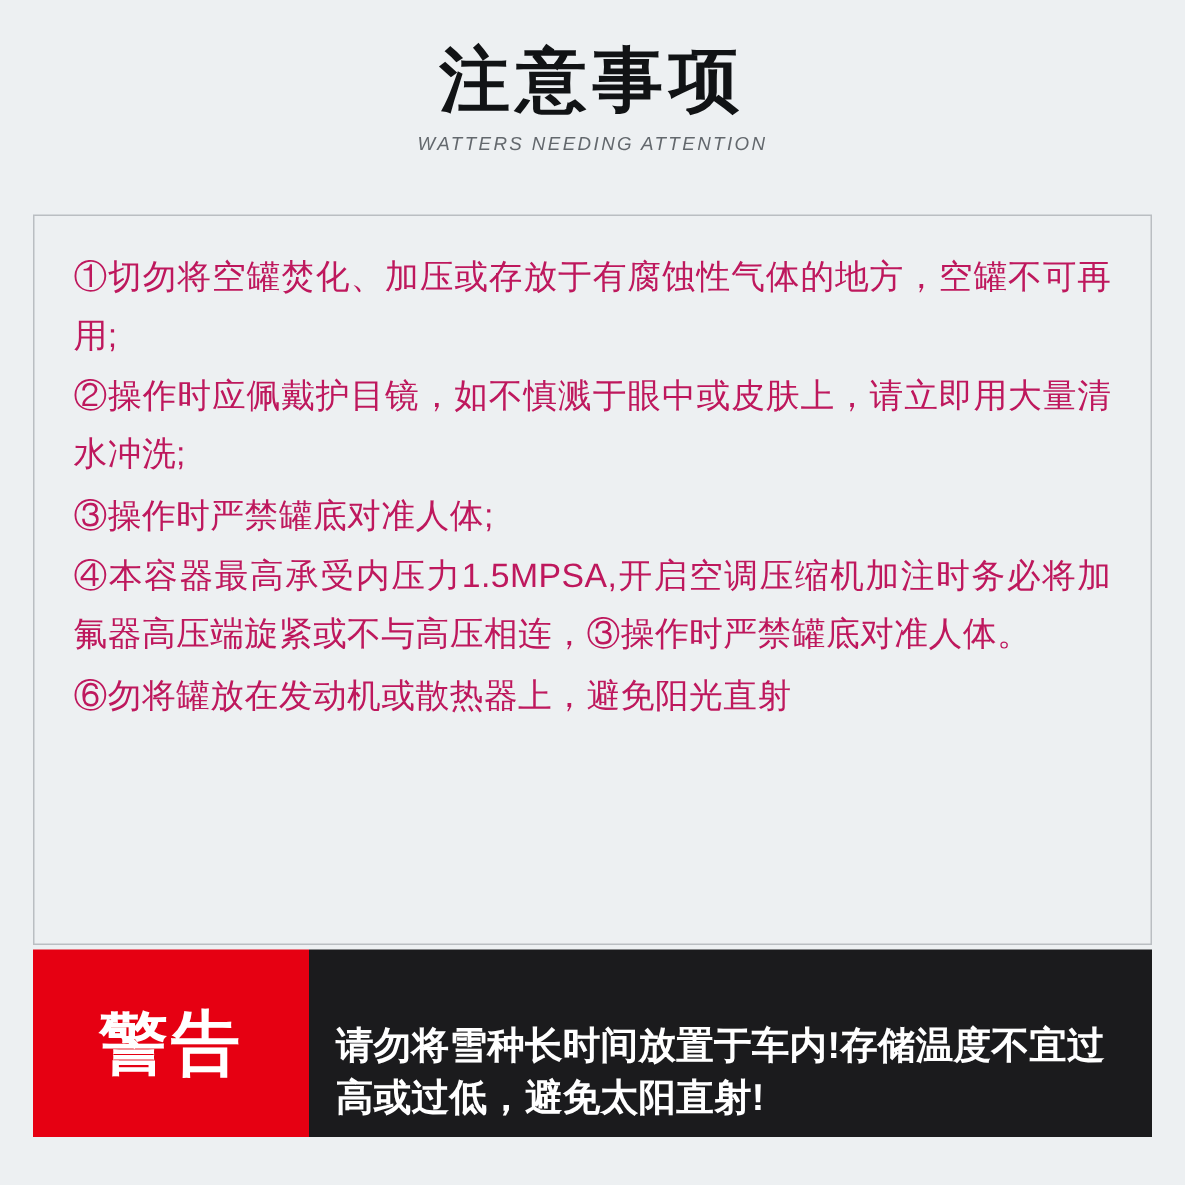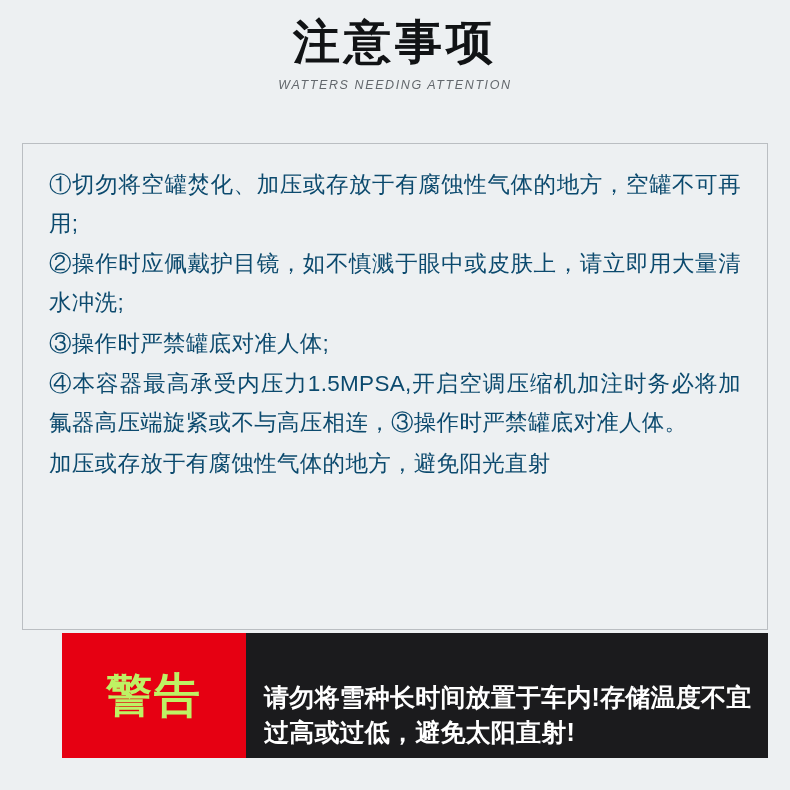--- a/index.html
+++ b/index.html
@@ -15,21 +15,21 @@
   }
   .page {
     position: relative;
     width: 790px;
     height: 790px;
     background: #edf0f2;
     box-sizing: border-box;
   }
   
   .header {
-    padding-top: 15px;
+    padding-top: 26px;
     text-align: center;
   }
   .title-cn {
     font-family: "Liberation Sans", sans-serif;
     font-size: 47px;
     font-weight: bold;
     color: #111315;
     letter-spacing: 4px;
     line-height: 1.15;
     margin: 0;
@@ -52,48 +52,47 @@
     border: 1px solid #babec2;
     box-sizing: border-box;
     background: transparent;
   }
   .list {
     padding: 22px 26px 0 26px;
   }
   .item {
     font-size: 22.5px;
     line-height: 1.72;
-    color: #0c4a6e;
+    color: #be185d;
     margin: 0 0 2px 0;
     text-align: justify;
     letter-spacing: 0.3px;
   }
   
   .warning {
     position: absolute;
     left: 22px;
     top: 633px;
     width: 746px;
     height: 125px;
     display: flex;
     align-items: stretch;
     box-sizing: border-box;
   }
   .warn-label {
     width: 184px;
     background: #e60012;
-    color: #bef264;
+    color: #ffffff;
     display: flex;
     align-items: center;
     justify-content: center;
     font-size: 46px;
     font-weight: bold;
     letter-spacing: 2px;
     box-sizing: border-box;
-    margin-left: 40px;
   }
   .warn-text {
     flex: 1;
     background: #1b1b1d;
     color: #ffffff;
     display: flex;
     align-items: center;
     padding: 0 16px 0 18px;
     box-sizing: border-box;
   }
@@ -114,21 +113,21 @@
     <h1 class="title-cn">注意事项</h1>
     <div class="title-en">WATTERS NEEDING ATTENTION</div>
   </div>
 
   <div class="content-box">
     <div class="list">
       <p class="item">①切勿将空罐焚化、加压或存放于有腐蚀性气体的地方，空罐不可再用;</p>
       <p class="item">②操作时应佩戴护目镜，如不慎溅于眼中或皮肤上，请立即用大量清水冲洗;</p>
       <p class="item">③操作时严禁罐底对准人体;</p>
       <p class="item">④本容器最高承受内压力1.5MPSA,开启空调压缩机加注时务必将加氟器高压端旋紧或不与高压相连，③操作时严禁罐底对准人体。</p>
-      <p class="item">加压或存放于有腐蚀性气体的地方，避免阳光直射</p>
+      <p class="item">⑥勿将罐放在发动机或散热器上，避免阳光直射</p>
     </div>
   </div>
 
   <div class="warning">
     <div class="warn-label">警告</div>
     <div class="warn-text">
       <span>请勿将雪种长时间放置于车内!存储温度不宜过高或过低，避免太阳直射!</span>
     </div>
   </div>
 

